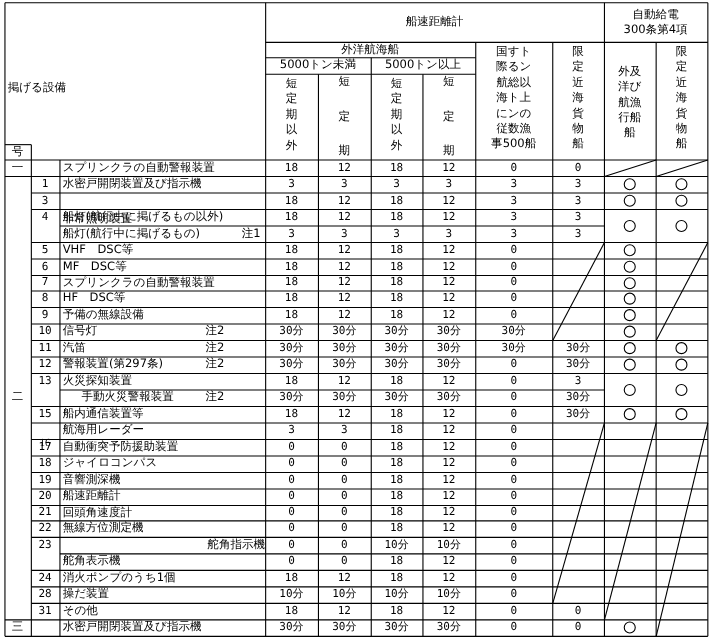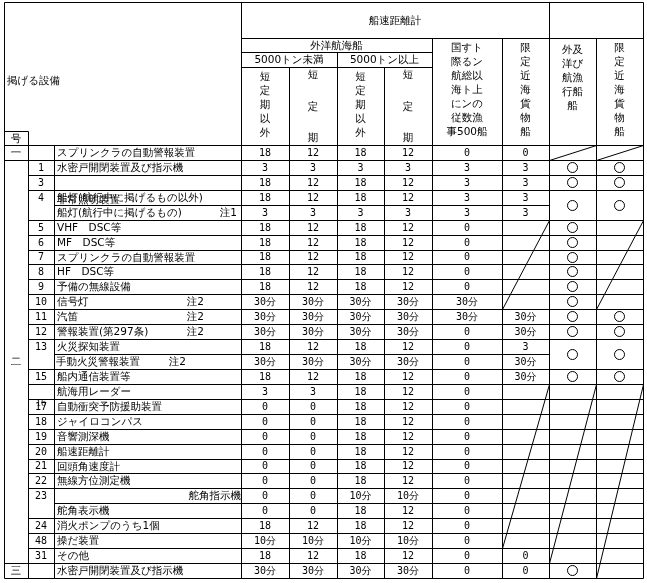--- a/index.html
+++ b/index.html
@@ -19,20 +19,24 @@
 </head>
 <body>
 
 <div class="wrap" id="wrap">
 
   <div class="c title-text" style="left:4px;top:2px;width:237px;height:129px;padding-top:26px;">
     <span>掲げる設備</span>
   </div>
   <div class="c" style="left:4px;top:131px;width:24px;height:14px;">号</div>
   <div class="c" style="left:241px;top:2px;width:308px;height:36px;">船速距離計</div>
+  <div class="c vtc" style="left:549px;top:2px;width:94px;height:36px;">
+    <span>自動給電</span>
+    <span>300条第4項</span>
+  </div>
   <div class="c" style="left:241px;top:38px;width:191px;height:14px;">外洋航海船</div>
   <div class="c" style="left:241px;top:52px;width:96px;height:15px;">5000トン未満</div>
   <div class="c" style="left:337px;top:52px;width:95px;height:15px;">5000トン以上</div>
 
   <div class="c vt" id="h-c1" style="left:241px;top:67px;width:48px;height:78px;">
       <span>短</span>
       <span>定</span>
       <span>期</span>
       <span>以</span>
       <span>外</span>
@@ -65,21 +69,21 @@
     </div>
   <div class="c vt" id="h-c6" style="left:502px;top:38px;width:47px;height:107px;">
       <span>限</span>
       <span>定</span>
       <span>近</span>
       <span>海</span>
       <span>貨</span>
       <span>物</span>
       <span>船</span>
     </div>
-  <div class="c vt" id="h-c7" style="left:549px;top:38px;width:47px;height:107px;padding-top:4px;">
+  <div class="c vt" id="h-c7" style="left:549px;top:38px;width:47px;height:107px;padding-top:20px;">
       <span>外及</span>
       <span>洋び</span>
       <span>航漁</span>
       <span>行船</span>
       <span>船</span>
     </div>
   <div class="c vt" id="h-c8" style="left:596px;top:38px;width:47px;height:107px;">
       <span>限</span>
       <span>定</span>
       <span>近</span>
@@ -109,21 +113,21 @@
       <div class="c mono" style="left: 28px; top: 369px; width: 26px; height: 15px;">15</div>
       <div class="c mono" style="left: 28px; top: 395px; width: 26px; height: 15px; font-family: Liberation Serif, serif;">16</div>
       <div class="c mono" style="left: 28px; top: 399px; width: 26px; height: 15px;">17</div>
       <div class="c mono" style="left: 28px; top: 414px; width: 26px; height: 15px;">18</div>
       <div class="c mono" style="left: 28px; top: 429px; width: 26px; height: 15px;">19</div>
       <div class="c mono" style="left: 28px; top: 444px; width: 26px; height: 15px;">20</div>
       <div class="c mono" style="left: 28px; top: 459px; width: 26px; height: 14px;">21</div>
       <div class="c mono" style="left: 28px; top: 473px; width: 26px; height: 15px;">22</div>
       <div class="c mono" style="left: 28px; top: 488px; width: 26px; height: 15px;">23</div>
       <div class="c mono" style="left: 28px; top: 518px; width: 26px; height: 15px;">24</div>
-      <div class="c mono" style="left: 28px; top: 533px; width: 26px; height: 15px;">48</div>
+      <div class="c mono" style="left: 28px; top: 533px; width: 26px; height: 15px;">28</div>
       <div class="c mono" style="left: 28px; top: 548px; width: 26px; height: 15px;">31</div>
       <div class="c mono" style="left: 28px; top: 563px; width: 26px; height: 15px;"></div>
       <div class="c l" style="left: 54px; top: 145px; width: 187px; height: 15px;">
         <span style="flex: 1 1 0%;">スプリンクラの自動警報装置</span>
       </div>
       <div class="c mono" style="left: 241px; top: 145px; width: 48px; height: 15px;">18</div>
       <div class="c mono" style="left: 289px; top: 145px; width: 48px; height: 15px;">12</div>
       <div class="c mono" style="left: 337px; top: 145px; width: 47px; height: 15px;">18</div>
       <div class="c mono" style="left: 384px; top: 145px; width: 48px; height: 15px;">12</div>
       <div class="c mono" style="left: 432px; top: 145px; width: 70px; height: 15px;">0</div>
@@ -242,21 +246,21 @@
       <div class="c mono" style="left: 502px; top: 324px; width: 47px; height: 15px;">30分</div>
       <div class="c l" style="left: 54px; top: 339px; width: 187px; height: 15px;">
         <span style="flex: 1 1 0%;">火災探知装置</span>
       </div>
       <div class="c mono" style="left: 241px; top: 339px; width: 48px; height: 15px;">18</div>
       <div class="c mono" style="left: 289px; top: 339px; width: 48px; height: 15px;">12</div>
       <div class="c mono" style="left: 337px; top: 339px; width: 47px; height: 15px;">18</div>
       <div class="c mono" style="left: 384px; top: 339px; width: 48px; height: 15px;">12</div>
       <div class="c mono" style="left: 432px; top: 339px; width: 70px; height: 15px;">0</div>
       <div class="c mono" style="left: 502px; top: 339px; width: 47px; height: 15px;">3</div>
-      <div class="c l" style="left: 36px; top: 354px; width: 187px; height: 15px; padding-left: 20px;">
+      <div class="c l" style="left: 54px; top: 354px; width: 187px; height: 15px; padding-left: 20px;">
         <span style="flex: 1 1 0%;">手動火災警報装置</span>
         <span style="padding-right: 37px;">注2</span>
       </div>
       <div class="c mono" style="left: 241px; top: 354px; width: 48px; height: 15px;">30分</div>
       <div class="c mono" style="left: 289px; top: 354px; width: 48px; height: 15px;">30分</div>
       <div class="c mono" style="left: 337px; top: 354px; width: 47px; height: 15px;">30分</div>
       <div class="c mono" style="left: 384px; top: 354px; width: 48px; height: 15px;">30分</div>
       <div class="c mono" style="left: 432px; top: 354px; width: 70px; height: 15px;">0</div>
       <div class="c mono" style="left: 502px; top: 354px; width: 47px; height: 15px;">30分</div>
       <div class="c l" style="left: 54px; top: 369px; width: 187px; height: 15px;">

